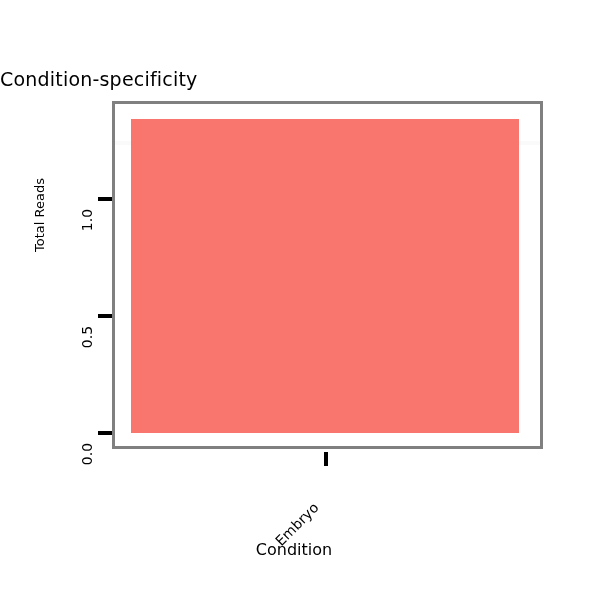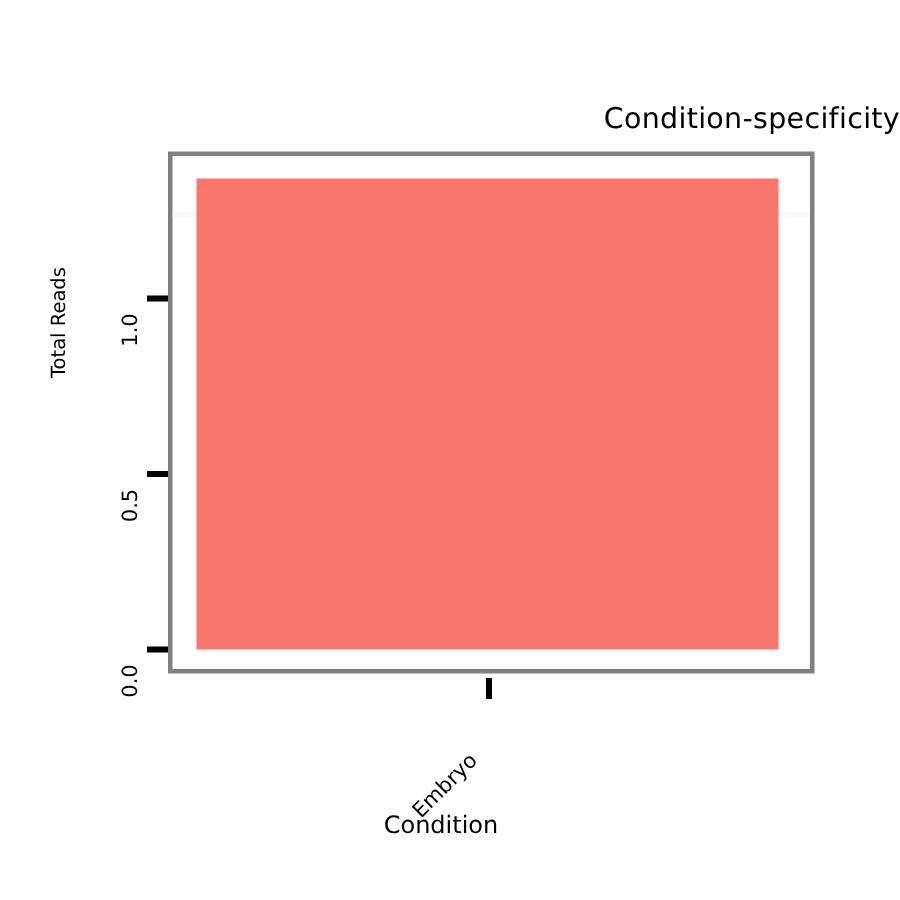--- a/index.html
+++ b/index.html
@@ -15,21 +15,21 @@
     font-family: "DejaVu Sans", sans-serif;
     overflow: hidden;
   }
 
   
   #chart-title {
     position: absolute;
     left: 0;
     top: 68px;
     width: 600px;
-    text-align: right;
+    text-align: left;
     font-size: 19px;
     color: #000000;
     letter-spacing: 0.2px;
   }
 
   
   #plot-panel {
     position: absolute;
     left: 112px;
     top: 101px;

